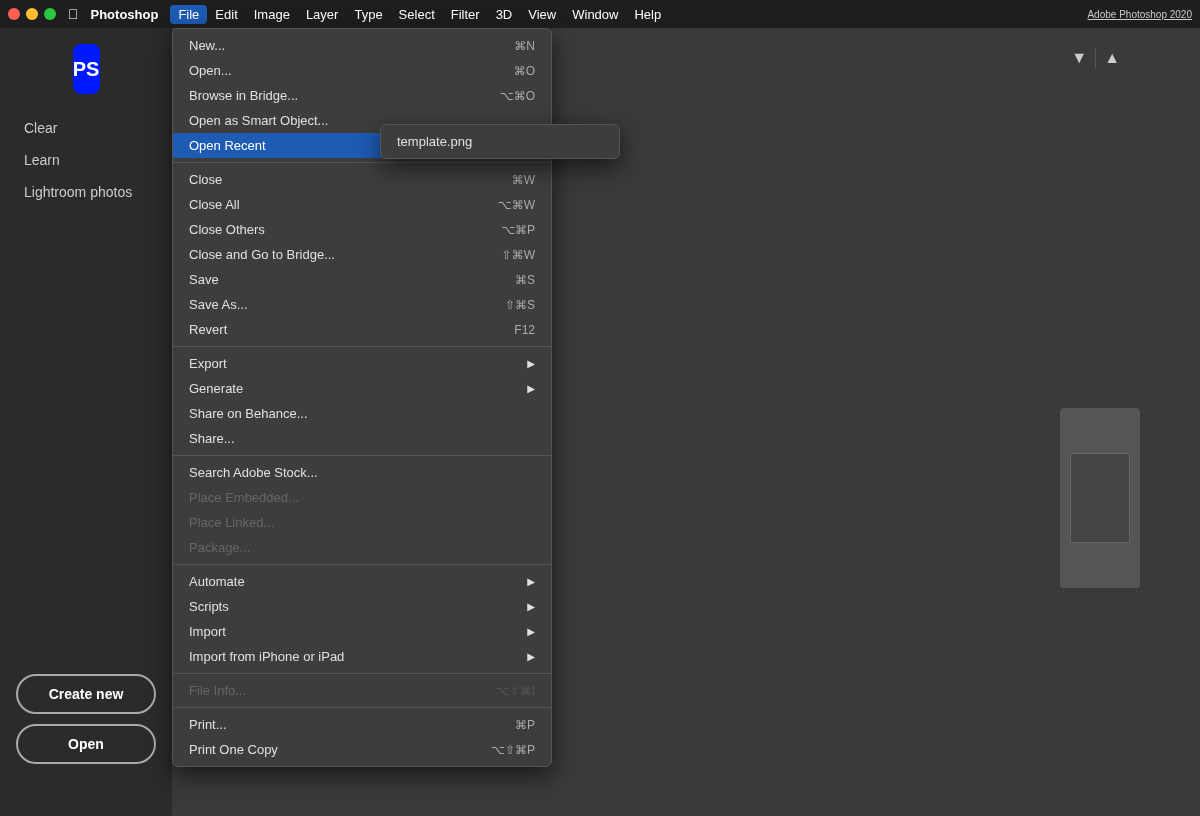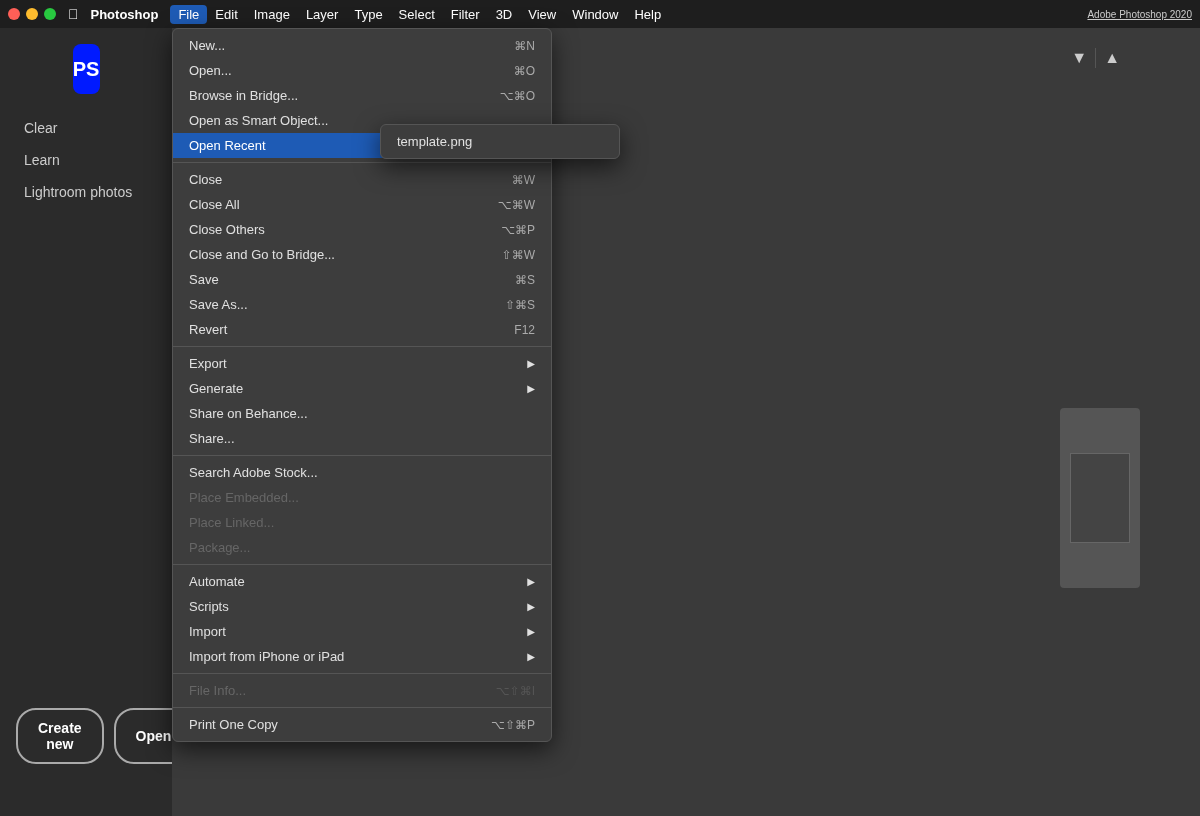--- a/index.html
+++ b/index.html
@@ -101,21 +101,21 @@
       color: #ccc;
       font-size: 14px;
       padding: 6px 12px;
       cursor: pointer;
       border-radius: 4px;
     }
     .sidebar-buttons {
       margin-top: auto;
       padding: 16px 16px;
       display: flex;
-      flex-direction: row;
+      flex-direction: column;
       gap: 10px;
       margin-bottom: 20px;
     }
     .sidebar-btn {
       border: 2px solid #aaa;
       background: transparent;
       color: #fff;
       font-size: 14px;
       font-weight: 600;
       padding: 10px 20px;
@@ -438,20 +438,24 @@
 
   <div class="menu-separator"></div>
 
   <div class="menu-item disabled">
     <span>File Info...</span>
     <span class="menu-shortcut" style="color:#555;">⌥⇧⌘I</span>
   </div>
 
   <div class="menu-separator"></div>
 
+  <div class="menu-item">
+    <span>Print...</span>
+    <span class="menu-shortcut">⌘P</span>
+  </div>
 
   <div class="menu-item">
     <span>Print One Copy</span>
     <span class="menu-shortcut">⌥⇧⌘P</span>
   </div>
 </div>
 
 <div class="open-recent-submenu">
 
   <div class="submenu-item">

